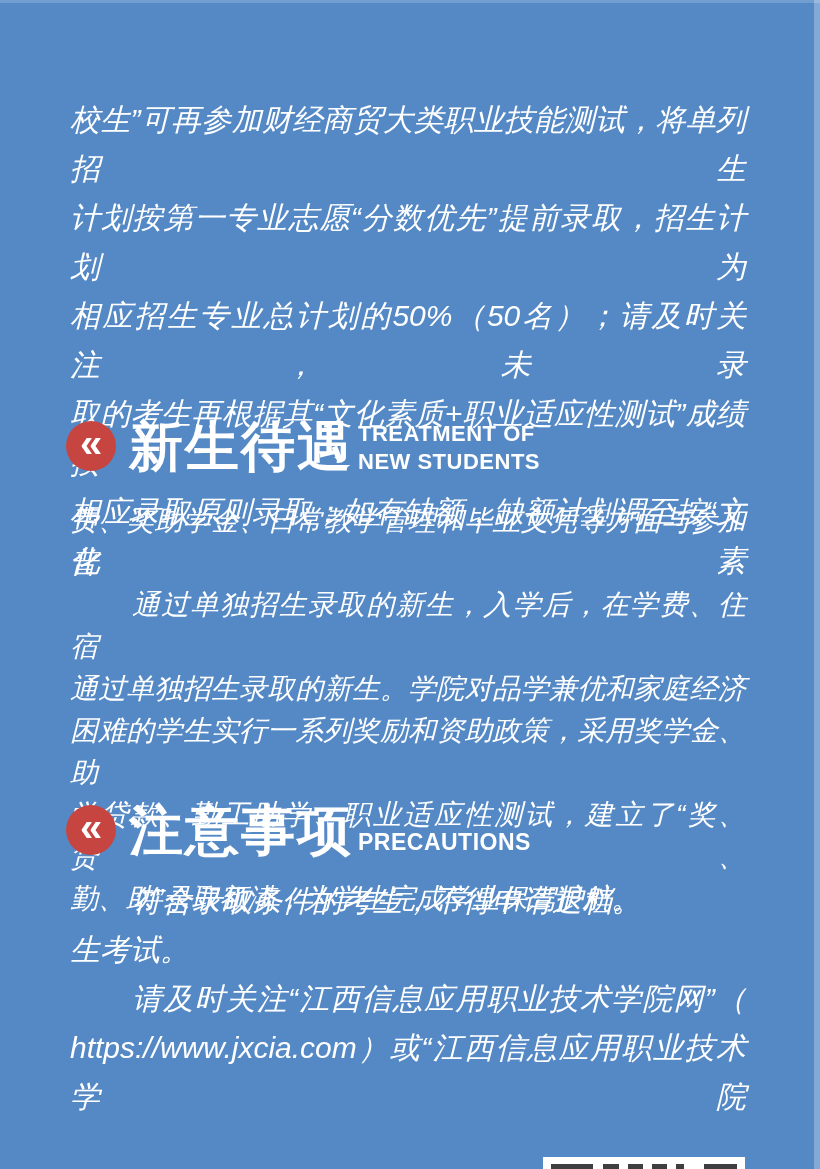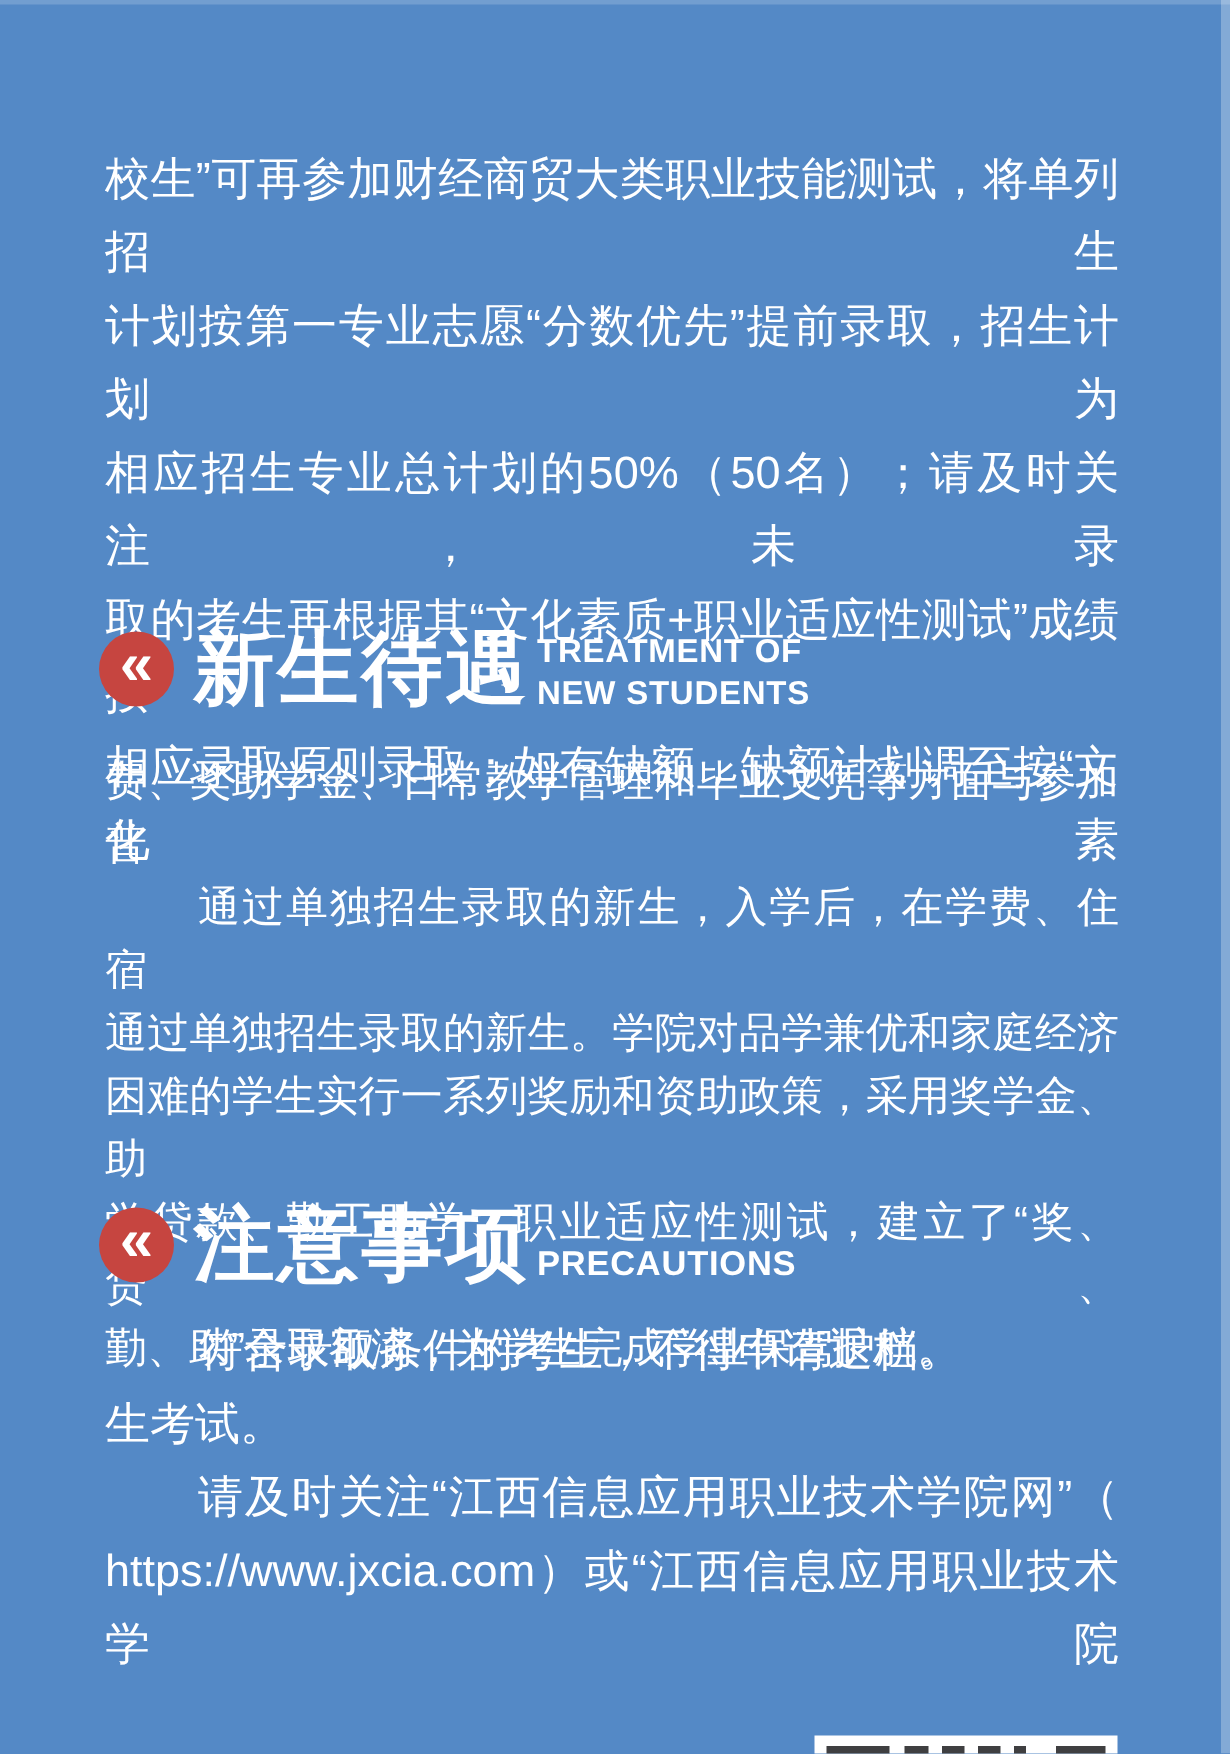--- a/index.html
+++ b/index.html
@@ -5,21 +5,21 @@
   html,body{margin:0;padding:0;}
   body{
     width:820px;height:1169px;position:relative;overflow:hidden;
     background:#5489c6;
     font-family:"Liberation Sans","DejaVu Sans",sans-serif;
   }
   .edge-strip{position:absolute;top:0;right:0;width:6px;height:100%;background:rgba(255,255,255,.28);}
   .top-strip{position:absolute;top:0;left:0;width:100%;height:3px;background:rgba(255,255,255,.18);}
 
   .para{position:absolute;left:70px;width:676px;color:#ffffff;}
-  .ln{width:100%;}
+  .ln{width:100%;font-style:italic;}
   .p-big .ln{font-size:30px;line-height:49px;}
   .p-mid .ln{font-size:28px;line-height:42px;}
   .j{text-align:justify;text-align-last:justify;}
   .ind{text-indent:62px;}
 
   .sec-header{position:absolute;left:66px;display:flex;align-items:center;color:#fff;}
   .badge{
     width:50px;height:50px;border-radius:50%;background:#c64540;
     display:flex;align-items:center;justify-content:center;
     color:#fff;font-size:40px;font-weight:bold;line-height:1;

